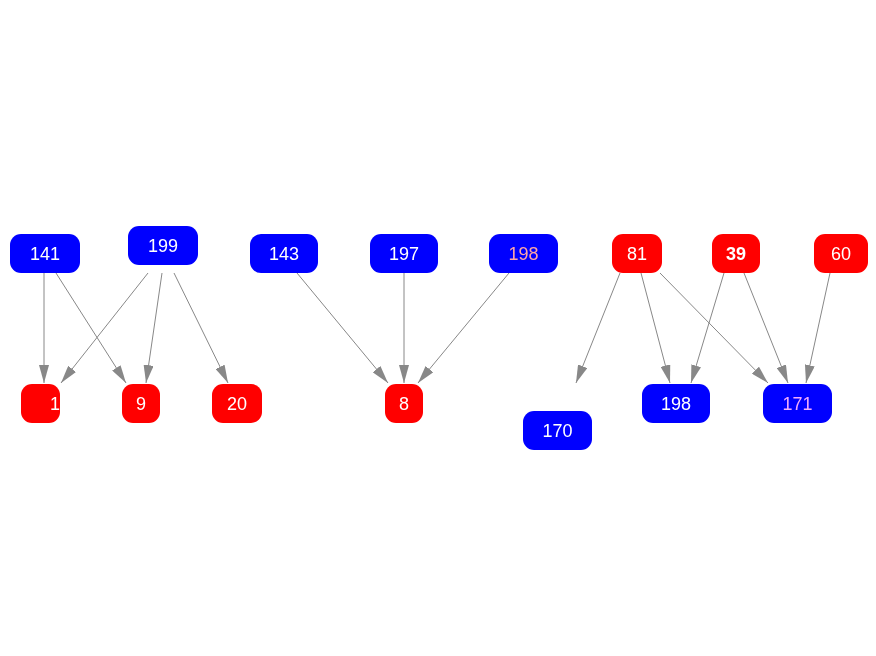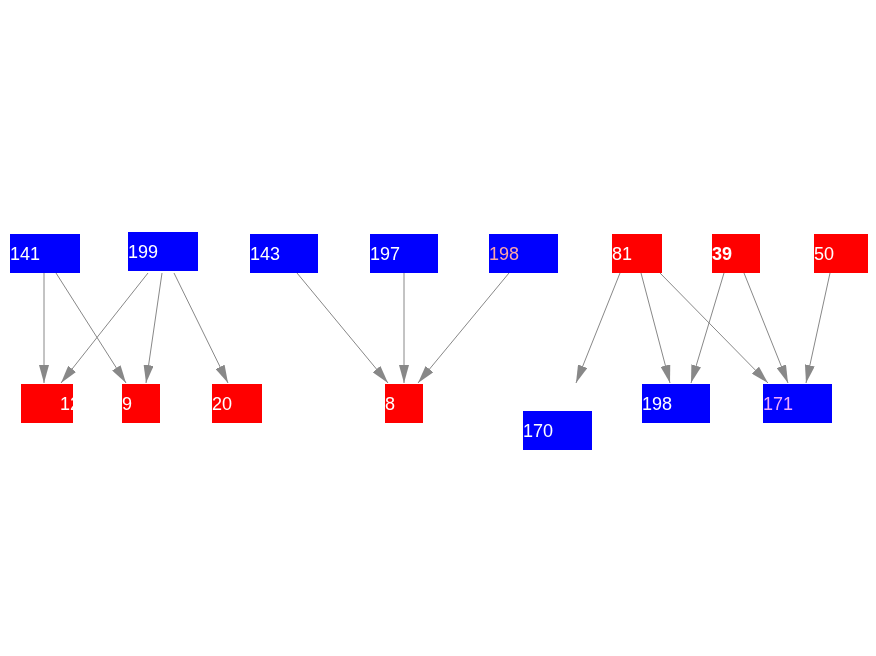--- a/index.html
+++ b/index.html
@@ -21,22 +21,23 @@
     top: 0;
   }
   .edge {
     stroke-width: 1;
     fill: none;
   }
   .node {
     position: absolute;
     display: flex;
     align-items: center;
-    justify-content: flex-start;
+    justify-content: center;
     box-sizing: border-box;
+    border-radius: 11px;
   }
   .node-label {
     font-size: 18px;
     line-height: 1;
     white-space: nowrap;
   }
 </style>
 </head>
 <body>
 
@@ -61,42 +62,42 @@
         <line x1="660" y1="273" x2="768" y2="383" class="edge" stroke="#888888" marker-end="url(#arrowhead)"></line>
         <line x1="724" y1="273" x2="691" y2="383" class="edge" stroke="#888888" marker-end="url(#arrowhead)"></line>
         <line x1="744" y1="273" x2="788" y2="383" class="edge" stroke="#888888" marker-end="url(#arrowhead)"></line>
         <line x1="830" y1="273" x2="806" y2="383" class="edge" stroke="#888888" marker-end="url(#arrowhead)"></line>
       </g>
   </svg>
   <div>
       <div class="node" style="left: 10px; top: 234px; width: 70px; height: 39px; background: rgb(0, 0, 255);">
         <span class="node-label" style="color: rgb(255, 255, 255);">141</span>
       </div>
-      <div class="node" style="left: 128px; top: 232px; width: 70px; height: 39px; background: rgb(0, 0, 255);">
+      <div class="node" style="left: 128px; top: 226px; width: 70px; height: 39px; background: rgb(0, 0, 255);">
         <span class="node-label" style="color: rgb(255, 255, 255);">199</span>
       </div>
       <div class="node" style="left: 250px; top: 234px; width: 68px; height: 39px; background: rgb(0, 0, 255);">
         <span class="node-label" style="color: rgb(255, 255, 255);">143</span>
       </div>
       <div class="node" style="left: 370px; top: 234px; width: 68px; height: 39px; background: rgb(0, 0, 255);">
         <span class="node-label" style="color: rgb(255, 255, 255);">197</span>
       </div>
       <div class="node" style="left: 489px; top: 234px; width: 69px; height: 39px; background: rgb(0, 0, 255);">
         <span class="node-label" style="color: #fca5a5;">198</span>
       </div>
       <div class="node" style="left: 612px; top: 234px; width: 50px; height: 39px; background: rgb(255, 0, 0);">
         <span class="node-label" style="color: rgb(255, 255, 255);">81</span>
       </div>
       <div class="node" style="left: 712px; top: 234px; width: 48px; height: 39px; background: rgb(255, 0, 0);">
         <span class="node-label" style="color: rgb(255, 255, 255); font-weight: bold;">39</span>
       </div>
       <div class="node" style="left: 814px; top: 234px; width: 54px; height: 39px; background: rgb(255, 0, 0);">
-        <span class="node-label" style="color: rgb(255, 255, 255);">50</span>
+        <span class="node-label" style="color: rgb(255, 255, 255);">60</span>
       </div>
-      <div class="node" style="left: 21px; top: 384px; width: 52px; height: 39px; background: rgb(255, 0, 0); padding-left: 39px;">
+      <div class="node" style="left: 21px; top: 384px; width: 39px; height: 39px; background: rgb(255, 0, 0); padding-left: 39px;">
         <span class="node-label" style="color: rgb(255, 255, 255);">12</span>
       </div>
       <div class="node" style="left: 122px; top: 384px; width: 38px; height: 39px; background: rgb(255, 0, 0);">
         <span class="node-label" style="color: rgb(255, 255, 255);">9</span>
       </div>
       <div class="node" style="left: 212px; top: 384px; width: 50px; height: 39px; background: rgb(255, 0, 0);">
         <span class="node-label" style="color: rgb(255, 255, 255);">20</span>
       </div>
       <div class="node" style="left: 385px; top: 384px; width: 38px; height: 39px; background: rgb(255, 0, 0);">
         <span class="node-label" style="color: rgb(255, 255, 255);">8</span>

